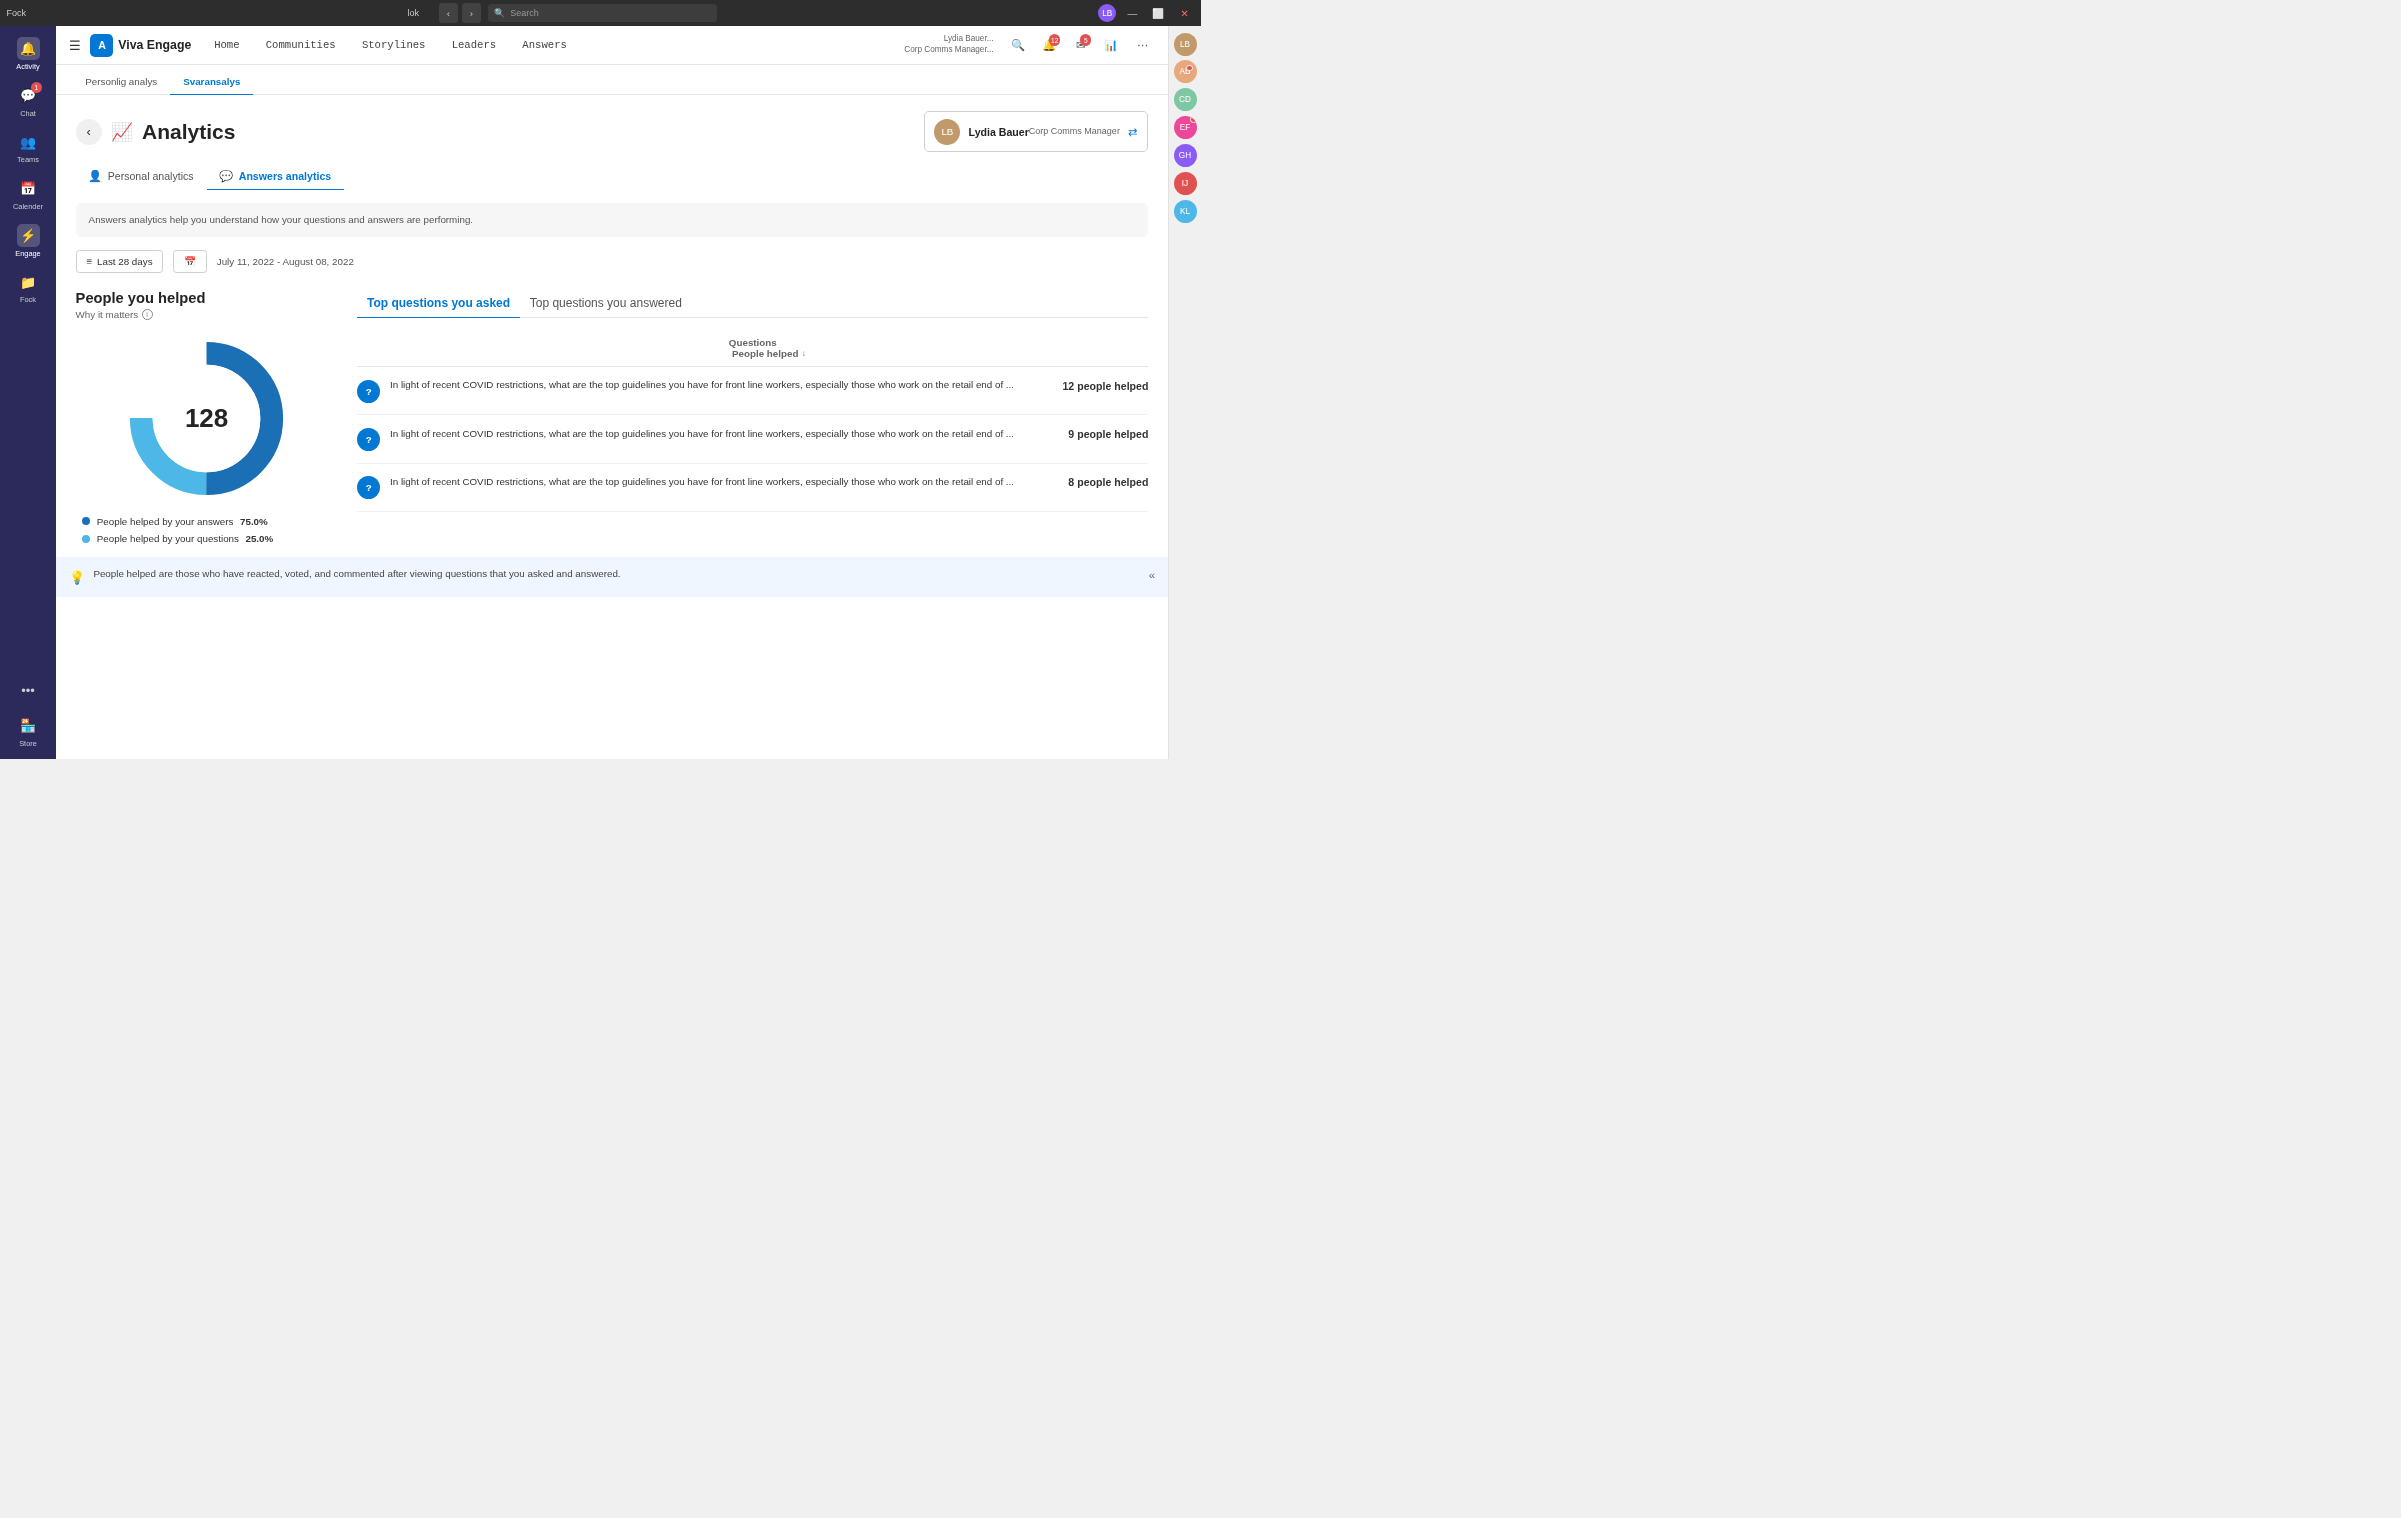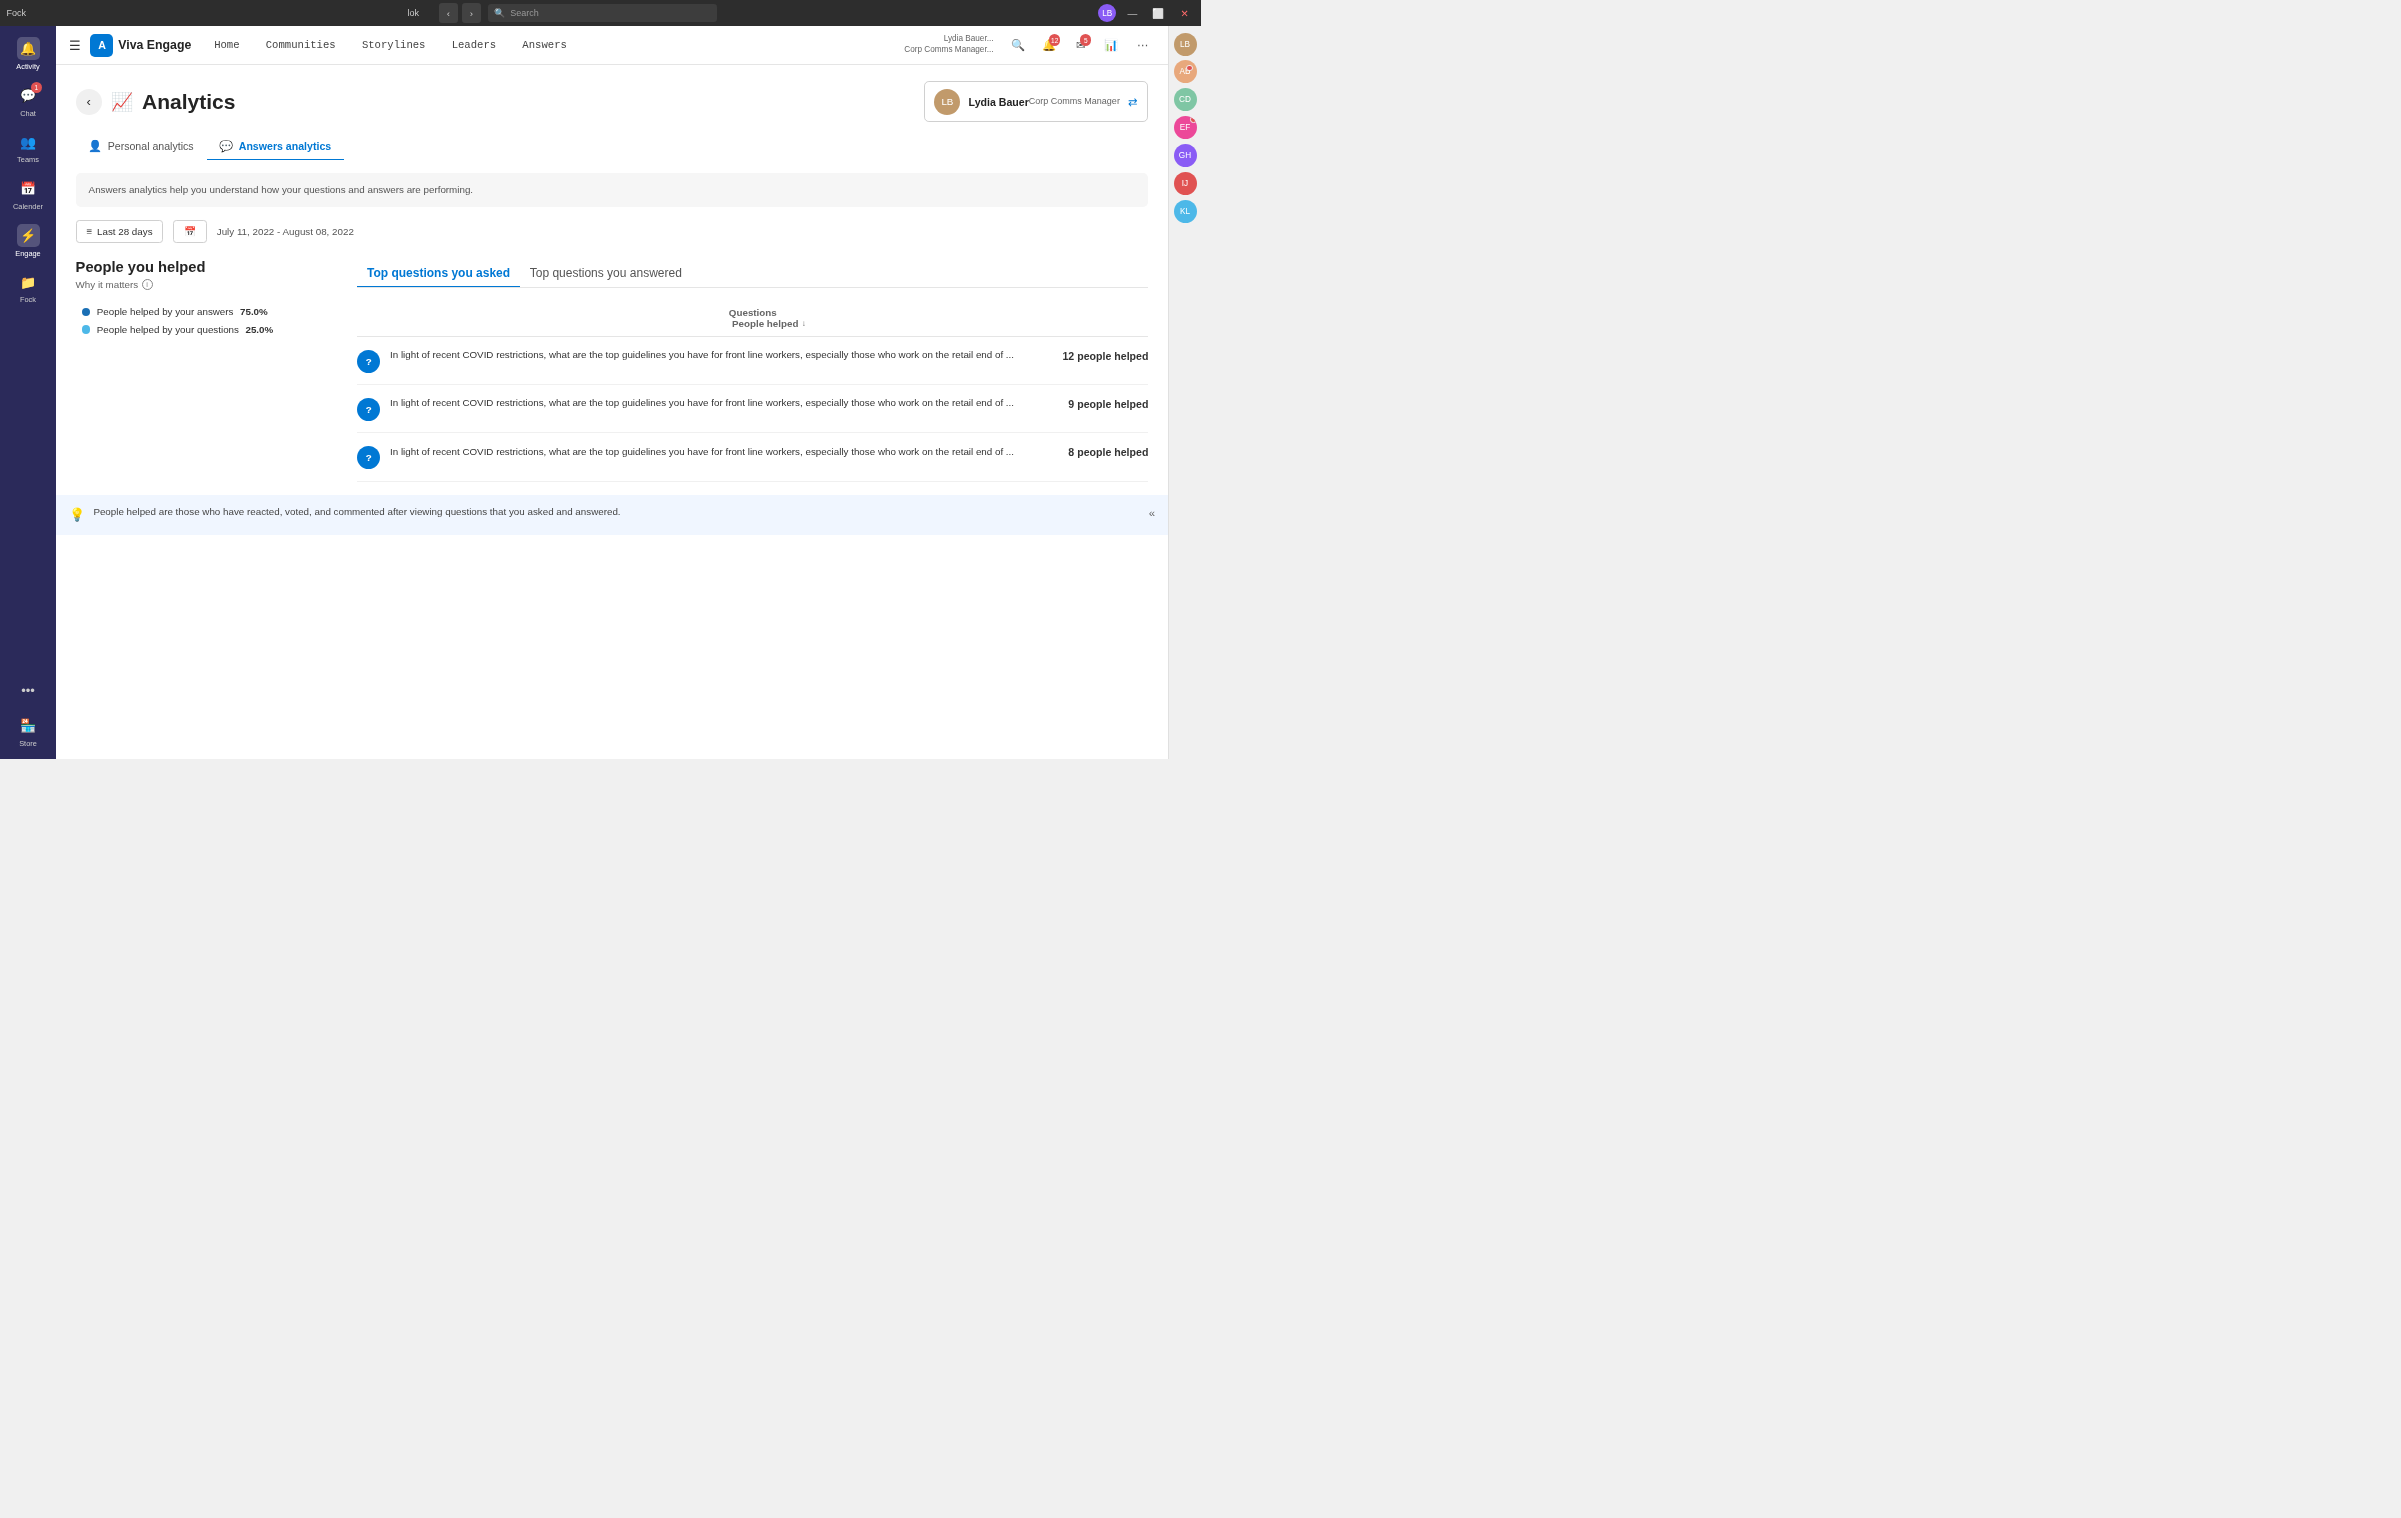--- a/index.html
+++ b/index.html
@@ -301,20 +301,24 @@
         </div>
         <div class="top-icon-btn" style="position:relative;">
           ✉
           <span class="notif-badge">5</span>
         </div>
         <div class="top-icon-btn">📊</div>
         <div class="top-icon-btn">⋯</div>
       </div>
     </div>
 
+    <div class="analytics-tabs">
+      <div class="analytics-tab">Personlig analys</div>
+      <div class="analytics-tab active">Svaransalys</div>
+    </div>
 
     <div class="content-area">
       <div class="analytics-main">
 
         <div class="analytics-header">
           <div style="display:flex;align-items:center;gap:9.8px;">
             <div class="nav-btn" style="background:#f0f0f0;color:#333;width:26px;height:26px;font-size:13px;border-radius:50%;">‹</div>
             <div class="analytics-title">
               <span style="font-size:18px;">📈</span>
               <span>Analytics</span>
@@ -356,20 +360,32 @@
           <span class="date-range-text">July 11, 2022 - August 08, 2022</span>
         </div>
 
         <div class="content-grid">
 
           <div class="donut-section">
             <div class="donut-title">People you helped</div>
             <div class="why-matters">
               <span>Why it matters</span>
               <span style="width:11.4px;height:11.4px;border-radius:50%;border:0.8px solid #888;font-size:7.4px;display:flex;align-items:center;justify-content:center;color:#888;">i</span>
+            </div>
+            <div class="donut-container">
+              <div class="donut-wrap">
+                <svg class="donut-svg" viewBox="0 0 200 200">
+
+                  <circle cx="100" cy="100" r="80" fill="none" stroke="#1a6fb5" stroke-width="28" stroke-dasharray="376.99 502.65" stroke-dashoffset="125.66" transform="rotate(-90 100 100)"></circle>
+
+                  <circle cx="100" cy="100" r="80" fill="none" stroke="#4db8e8" stroke-width="28" stroke-dasharray="125.66 502.65" stroke-dashoffset="-251.33" transform="rotate(-90 100 100)"></circle>
+                  <circle cx="100" cy="100" r="66" fill="white"></circle>
+                </svg>
+                <div class="donut-center">128</div>
+              </div>
             </div>
             <div class="donut-legend">
               <div class="legend-item">
                 <div class="legend-dot" style="background:#1a6fb5;"></div>
                 <span>People helped by your answers</span>
                 <span class="legend-pct">75.0%</span>
               </div>
               <div class="legend-item">
                 <div class="legend-dot" style="background:#4db8e8;"></div>
                 <span>People helped by your questions</span>

